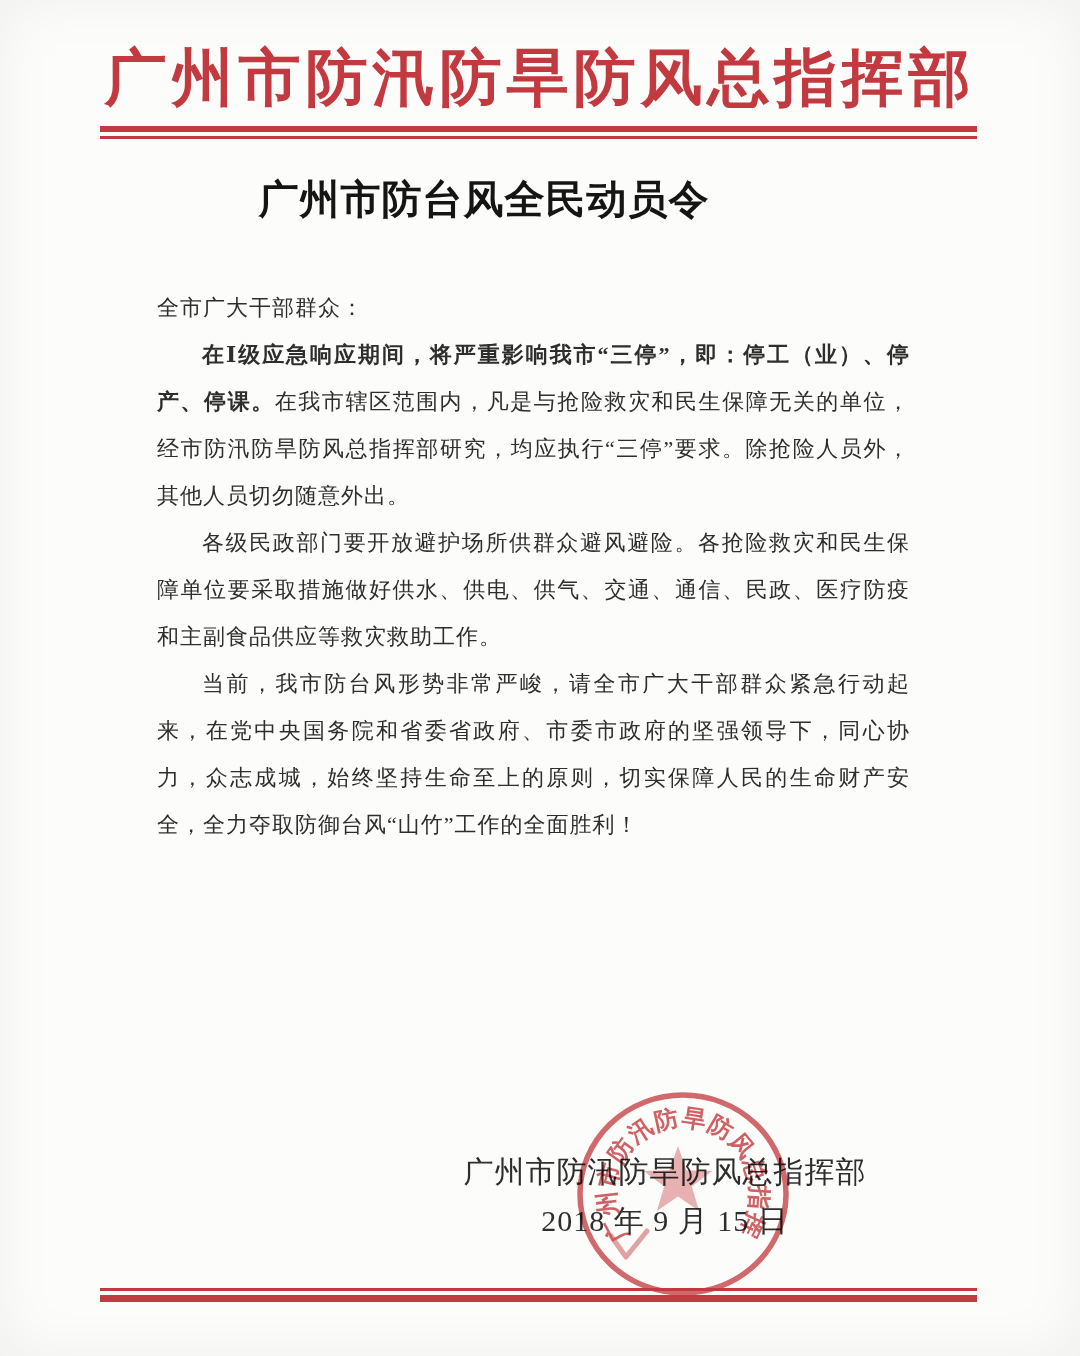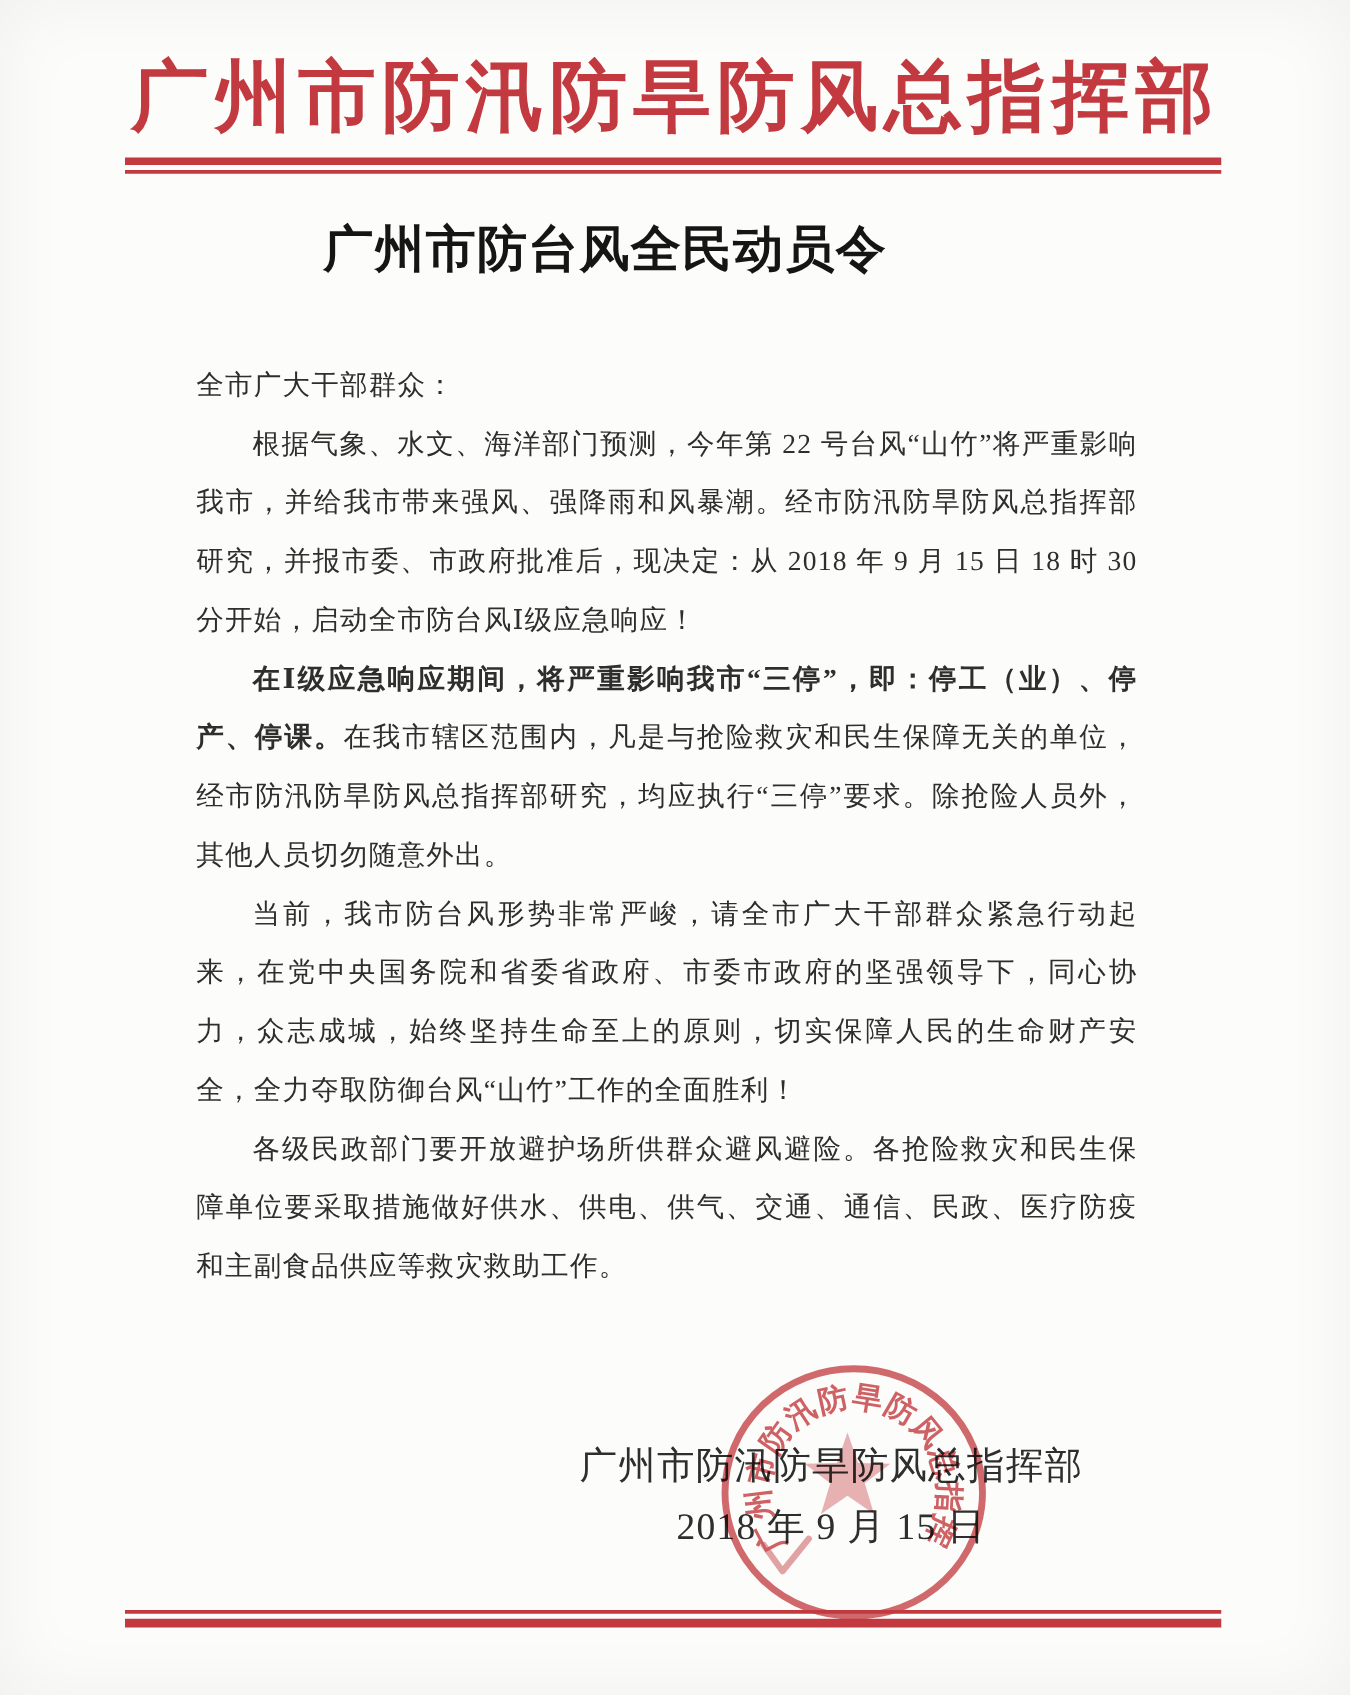--- a/index.html
+++ b/index.html
@@ -100,24 +100,23 @@
 
   <div class="org-title">广州市防汛防旱防风总指挥部</div>
   <div class="rule rule-thick-top"></div>
   <div class="rule rule-thin-top"></div>
 
   <div class="doc-title">广州市防台风全民动员令</div>
 
   <div class="body">
     <p class="salutation">全市广大干部群众：</p>
     <div id="body-paragraphs">
-        <p><span>根据气象、水文、海洋部门预测，今年第 22 号台风“山竹”将严重影响我市，并给我市带来强风、强降雨和风暴潮。经市防汛防旱防风总指挥部研究，并报市委、市政府批准后，现决定：从 2018 年 9 月 15 日 18 时 30 分开始，启动全市防台风Ⅰ级应急响应！</span></p>
         <p><b>在Ⅰ级应急响应期间，将严重影响我市“三停”，即：停工（业）、停产、停课。</b><span>在我市辖区范围内，凡是与抢险救灾和民生保障无关的单位，经市防汛防旱防风总指挥部研究，均应执行“三停”要求。除抢险人员外，其他人员切勿随意外出。</span></p>
+        <p><span>各级民政部门要开放避护场所供群众避风避险。各抢险救灾和民生保障单位要采取措施做好供水、供电、供气、交通、通信、民政、医疗防疫和主副食品供应等救灾救助工作。</span></p>
         <p><span>当前，我市防台风形势非常严峻，请全市广大干部群众紧急行动起来，在党中央国务院和省委省政府、市委市政府的坚强领导下，同心协力，众志成城，始终坚持生命至上的原则，切实保障人民的生命财产安全，全力夺取防御台风“山竹”工作的全面胜利！</span></p>
-        <p><span>各级民政部门要开放避护场所供群众避风避险。各抢险救灾和民生保障单位要采取措施做好供水、供电、供气、交通、通信、民政、医疗防疫和主副食品供应等救灾救助工作。</span></p>
       </div>
   </div>
 
   <div class="signature">广州市防汛防旱防风总指挥部</div>
   <div class="sig-date">2018 年 9 月 15 日</div>
 
   <svg class="seal" viewBox="-123 -123 246 246" xmlns="http://www.w3.org/2000/svg">
     <ellipse class="ring" cx="0" cy="0" rx="103" ry="99"></ellipse>
     <polygon class="star" points="-5,-48 3.5,-23.7 29.2,-23.1 8.8,-7.5 16.2,17.1 -5,2.5 -26.2,17.1 -18.8,-7.5 -39.2,-23.1 -13.5,-23.7"></polygon>
     <defs>

